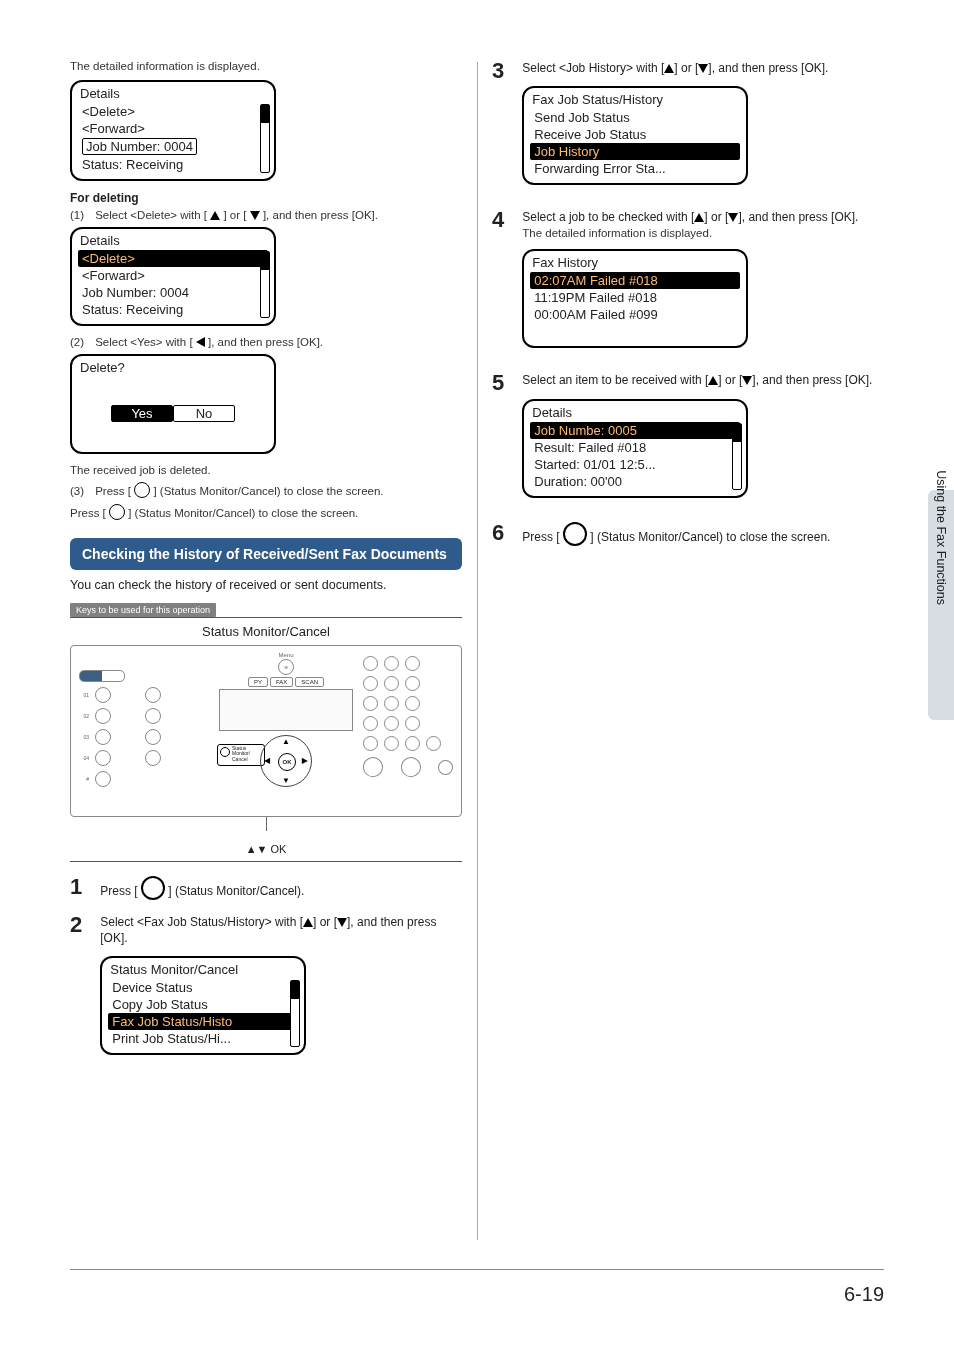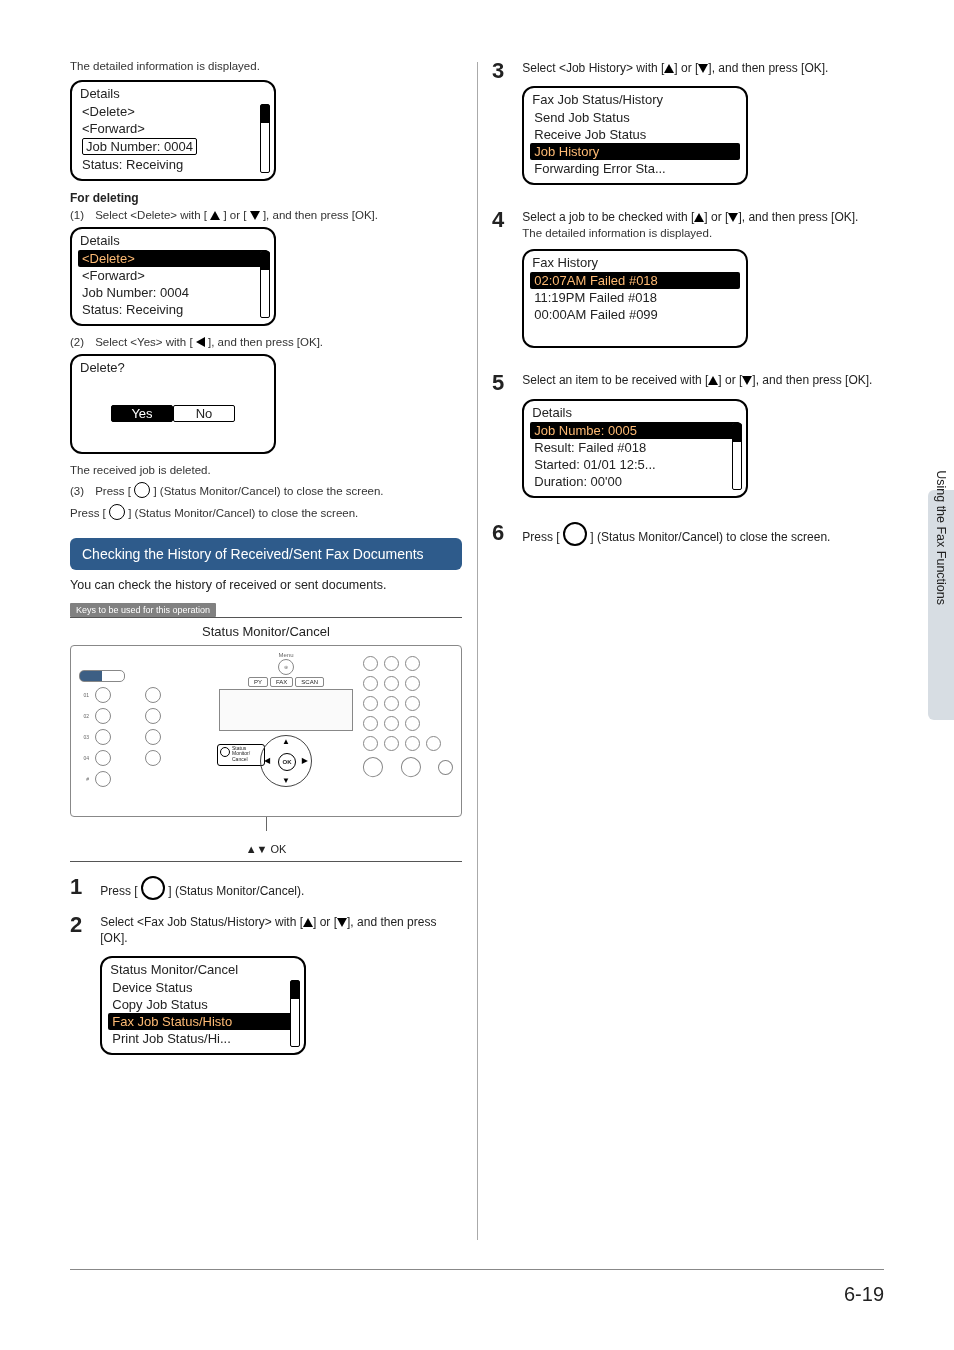--- a/index.html
+++ b/index.html
@@ -55,21 +55,21 @@
     border:1.5px solid #000;border-radius:2px;background:#fff;
   }
   .lcd .scroll .thumb{position:absolute;left:0;right:0;top:0;height:18px;background:#000}
   
   .lcd .btns{display:flex;justify-content:center;margin-top:28px}
   .lcd .btn{border:1.5px solid #000;padding:0 12px;border-radius:2px;min-width:36px;text-align:center}
   .lcd .btn.sel{background:#000;color:#fff}
   
   .banner{
     background:var(--blue);color:#fff;border-radius:6px;
-    padding:8px 12px;font-weight:normal;font-size:14px;margin:18px 0 8px 0;
+    padding:8px 12px;font-weight:bold;font-size:14px;margin:18px 0 8px 0;
   }
   .after-banner{font-size:12.5px;margin:2px 0 10px 0}
   
   .keysband{
     background:#818181;color:#fff;font-size:9px;padding:2px 6px;border-radius:1px;
     display:inline-block;margin-bottom:0;
   }
   .hr{height:0;border-top:1px solid #555;margin:0 0 6px 0}
   .panel-wrap{border-bottom:1px solid #555;margin-bottom:14px;padding-bottom:6px}
   .panel-title{text-align:center;font-size:13px;margin:6px 0 6px 0}

